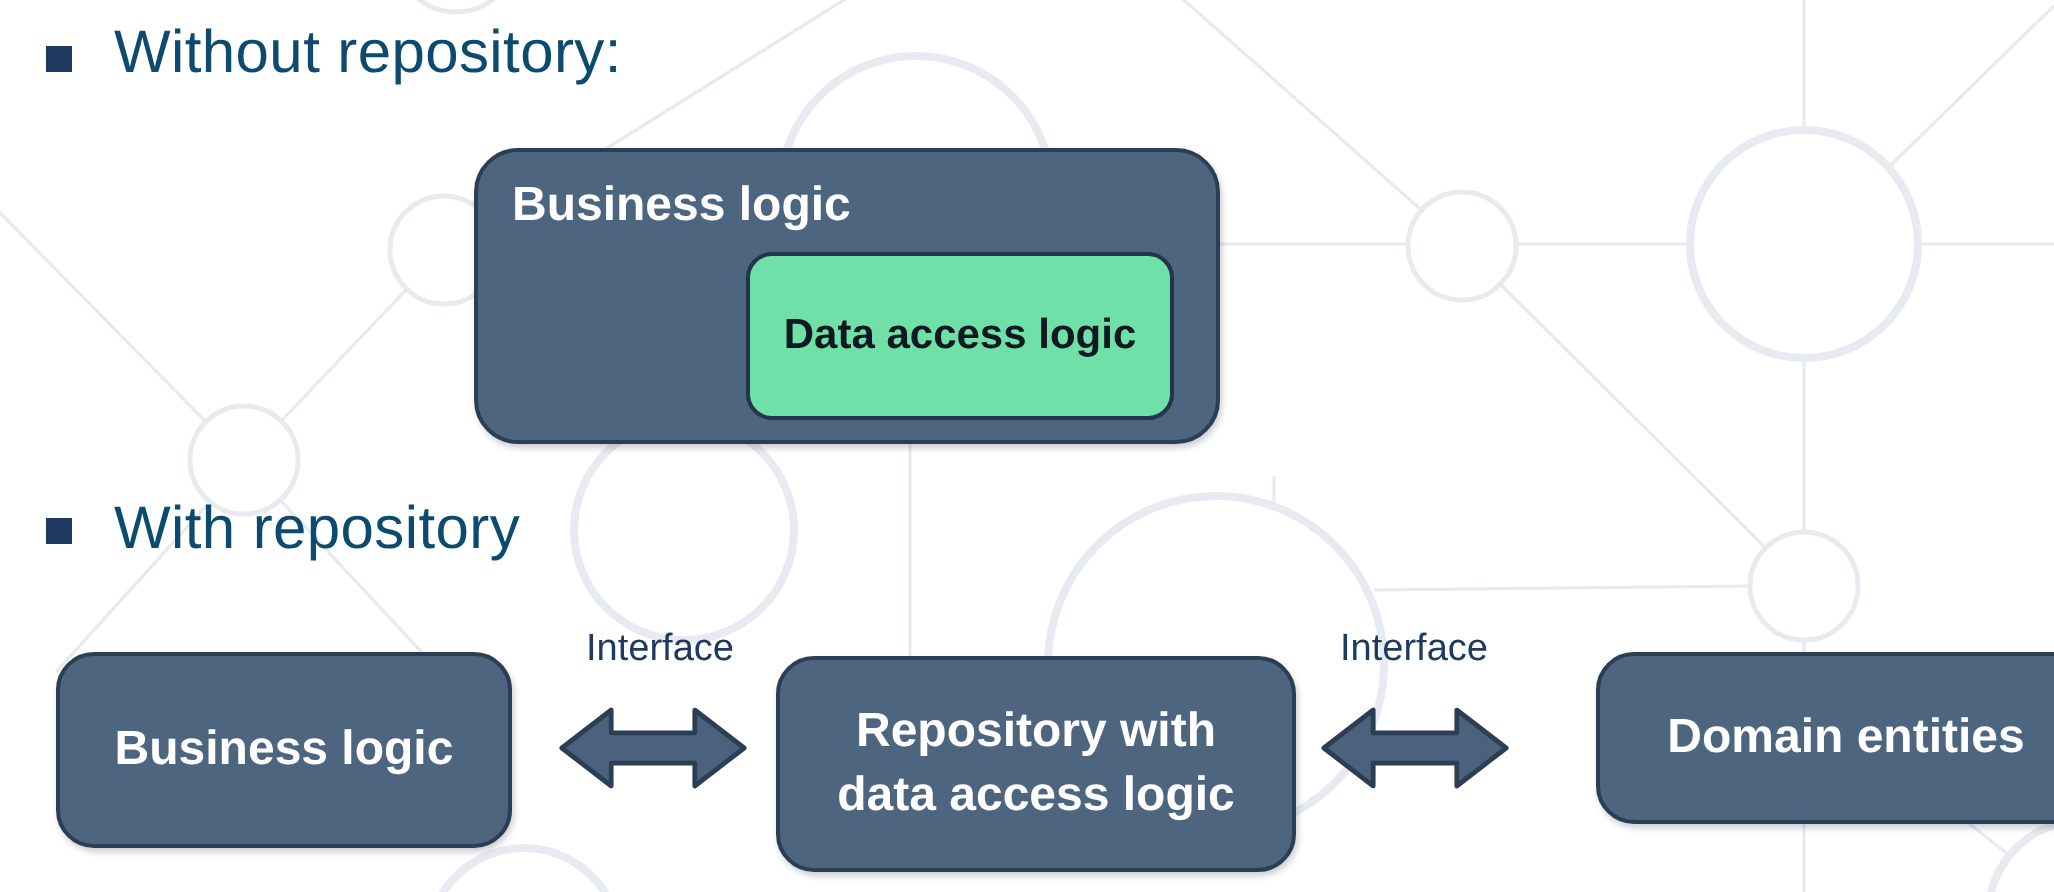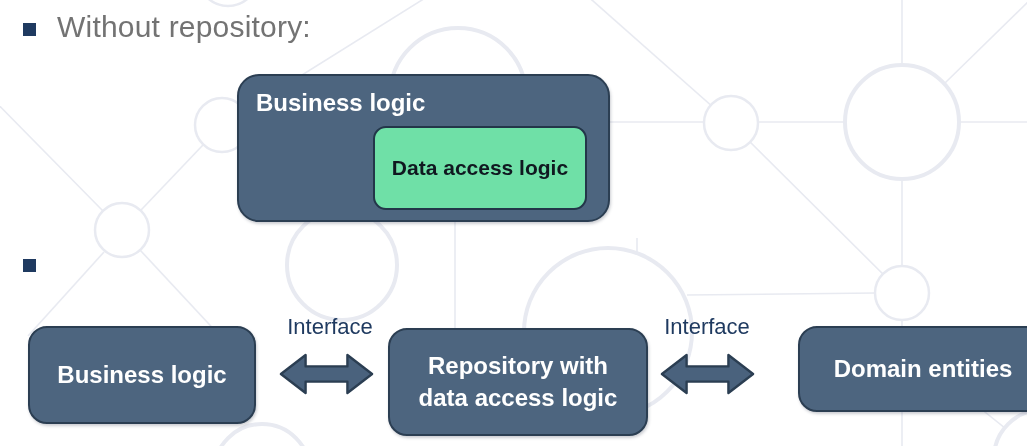--- a/index.html
+++ b/index.html
@@ -19,21 +19,21 @@
     left: 0; top: 0;
     width: 1027px; height: 446px;
     pointer-events: none;
   }
 
   .heading {
     position: absolute;
     left: 57px;
     font-size: 30px;
     font-weight: 400;
-    color: #737373;
+    color: #0c4a6e;
     white-space: nowrap;
     letter-spacing: 0.2px;
   }
   .heading-1 { top: 10px; }
   .heading-2 { top: 248px; }
 
   .bullet {
     position: absolute;
     left: 23px;
     width: 13px; height: 13px;
@@ -103,21 +103,21 @@
     width: 95px; height: 44px;
   }
   .connector-arrow-1 { left: 279px; }
   .connector-arrow-2 { left: 660px; }
 
   .interface-label {
     position: absolute;
     top: 314px;
     width: 140px;
     text-align: center;
-    font-size: 22px;
+    font-size: 19px;
     font-weight: 400;
     color: #1F3A60;
   }
   .interface-label-1 { left: 260px; }
   .interface-label-2 { left: 637px; }
 </style>
 </head>
 <body>
 
 <div class="slide">
@@ -158,20 +158,21 @@
   <div class="heading heading-1">Without repository:</div>
 
   <div class="outer-box">
     <div class="outer-box-title">Business logic</div>
     <div class="inner-box">
       <div class="inner-box-label">Data access logic</div>
     </div>
   </div>
 
   <div class="bullet bullet-2"></div>
+  <div class="heading heading-2">With repository</div>
 
   <div class="flow-box flow-box-1">Business logic</div>
 
   <div class="interface-label interface-label-1">Interface</div>
   <svg class="connector-arrow connector-arrow-1" viewBox="0 0 100 44" xmlns="http://www.w3.org/2000/svg">
     <polygon points="2,22 28,2 28,14 72,14 72,2 98,22 72,42 72,30 28,30 28,42" fill="#4A627D" stroke="#2B3E52" stroke-width="2.5" stroke-linejoin="round"></polygon>
   </svg>
 
   <div class="flow-box flow-box-2">Repository with
 data access logic</div>

